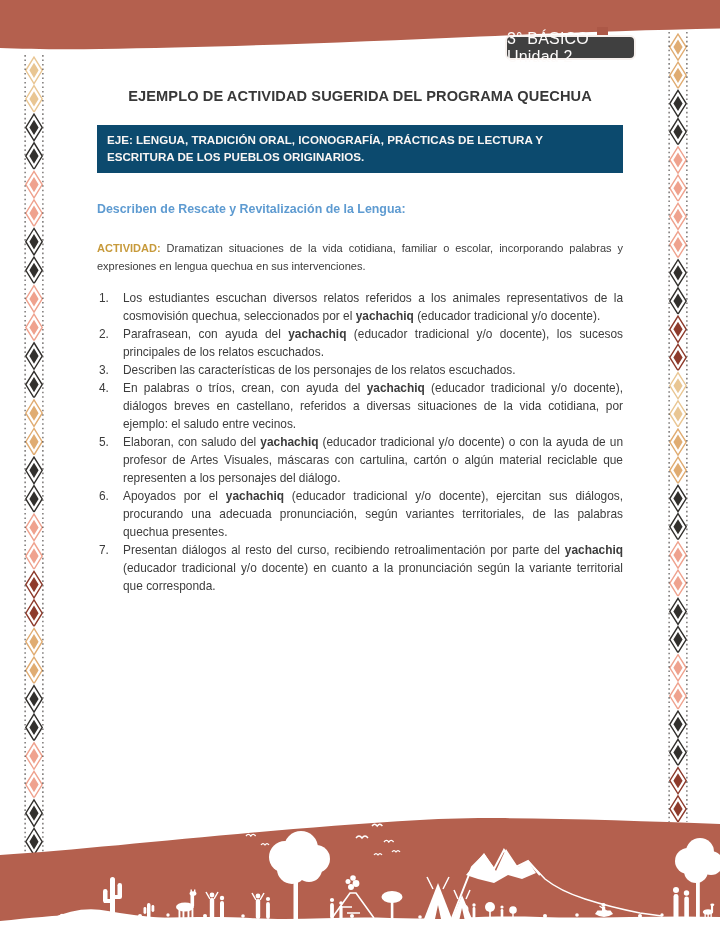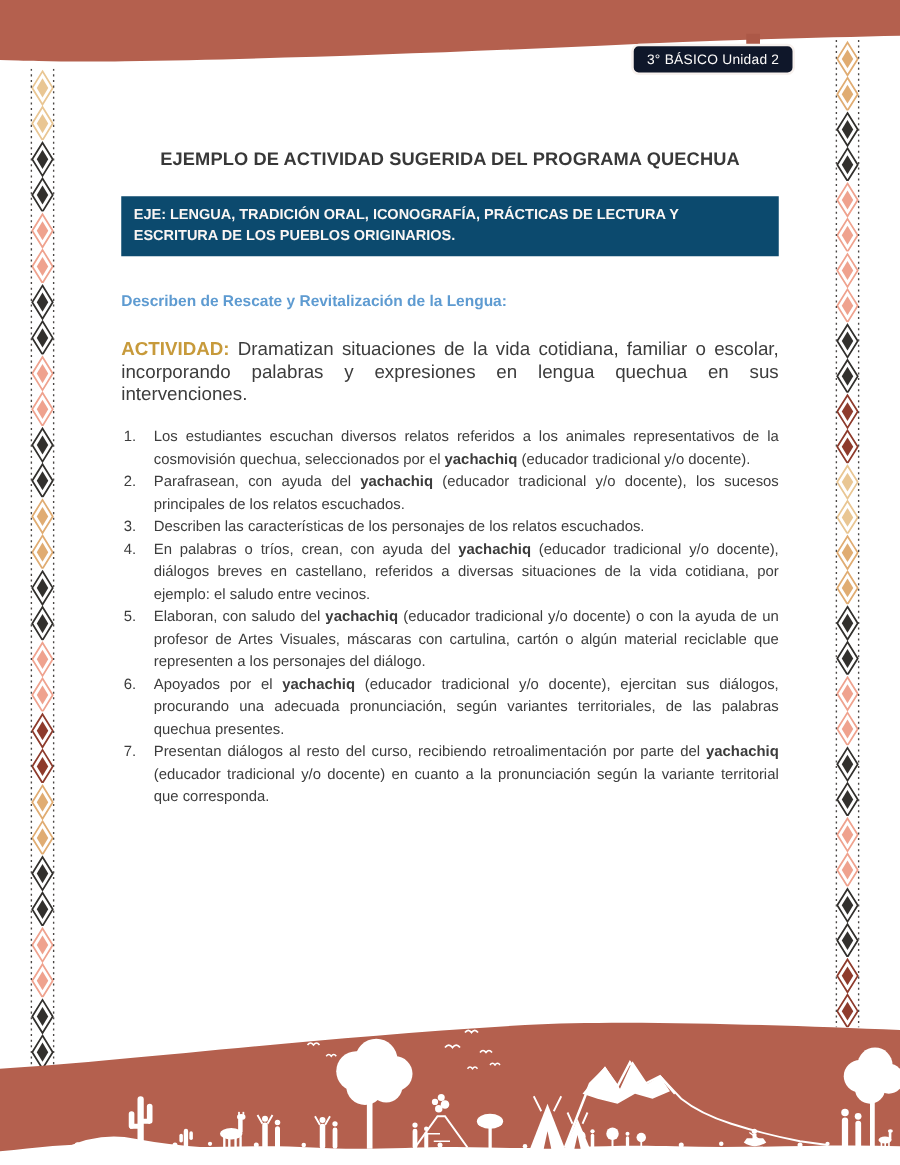--- a/index.html
+++ b/index.html
@@ -4,41 +4,41 @@
 <style>
   html,body{margin:0;padding:0;background:#888;}
   .page{
     position:relative;width:720px;height:932px;margin:0 auto;background:#ffffff;
     overflow:hidden;font-family:"Liberation Sans","DejaVu Sans",sans-serif;
   }
   
   .header-wave{position:absolute;top:0;left:0;width:720px;height:70px;}
   .unit-badge{
     position:absolute;left:505px;top:35px;width:131px;height:25px;
-    background:#0f172a;border:2px solid #F7F1EE;border-radius:6px;
+    background:#404040;border:2px solid #F7F1EE;border-radius:6px;
     display:flex;align-items:center;justify-content:center;
-    color:#FDFBFA;font-size:11px;font-weight:400;letter-spacing:.2px;box-sizing:border-box;
+    color:#FDFBFA;font-size:16px;font-weight:400;letter-spacing:.2px;box-sizing:border-box;
   }
   .badge-tab{position:absolute;left:597px;top:27px;width:11px;height:12px;background:#AC5847;}
   
   .border-strip{position:absolute;width:20px;}
   .border-left{left:24px;top:55px;height:800px;}
   .border-right{left:668px;top:32px;height:790px;}
   
-  .content{position:absolute;left:97px;top:0;width:526px;color:#3C3C3C;margin-top:32px;}
+  .content{position:absolute;left:97px;top:0;width:526px;color:#3C3C3C;}
   .page-title{
     margin:88px 0 0;text-align:center;font-size:14.6px;font-weight:700;
     color:#383838;letter-spacing:.1px;
   }
   .eje-banner{
     margin-top:21px;background:#0c4a6e;color:#FAF6F4;font-weight:700;
     font-size:11.6px;line-height:1.5;padding:6px 10px 7px;
   }
   .context-heading{margin-top:29px;font-size:12.4px;font-weight:700;color:#5E9BD1;}
-  .activity{margin-top:23px;font-size:15px;line-height:18px;text-align:justify;}
+  .activity{margin-top:23px;font-size:11px;line-height:18px;text-align:justify;}
   .activity-label{font-weight:700;color:#C79A3B;}
   .examples-label{margin-top:28px;font-size:11.9px;}
   ol.example-list{margin:14px 0 0;padding:0;list-style:none;}
   ol.example-list li{
     position:relative;padding-left:26px;font-size:11.9px;line-height:18px;
     text-align:justify;color:#3C3C3C;
   }
   ol.example-list .num{position:absolute;left:2px;top:0;}
   b{font-weight:700;}
   

